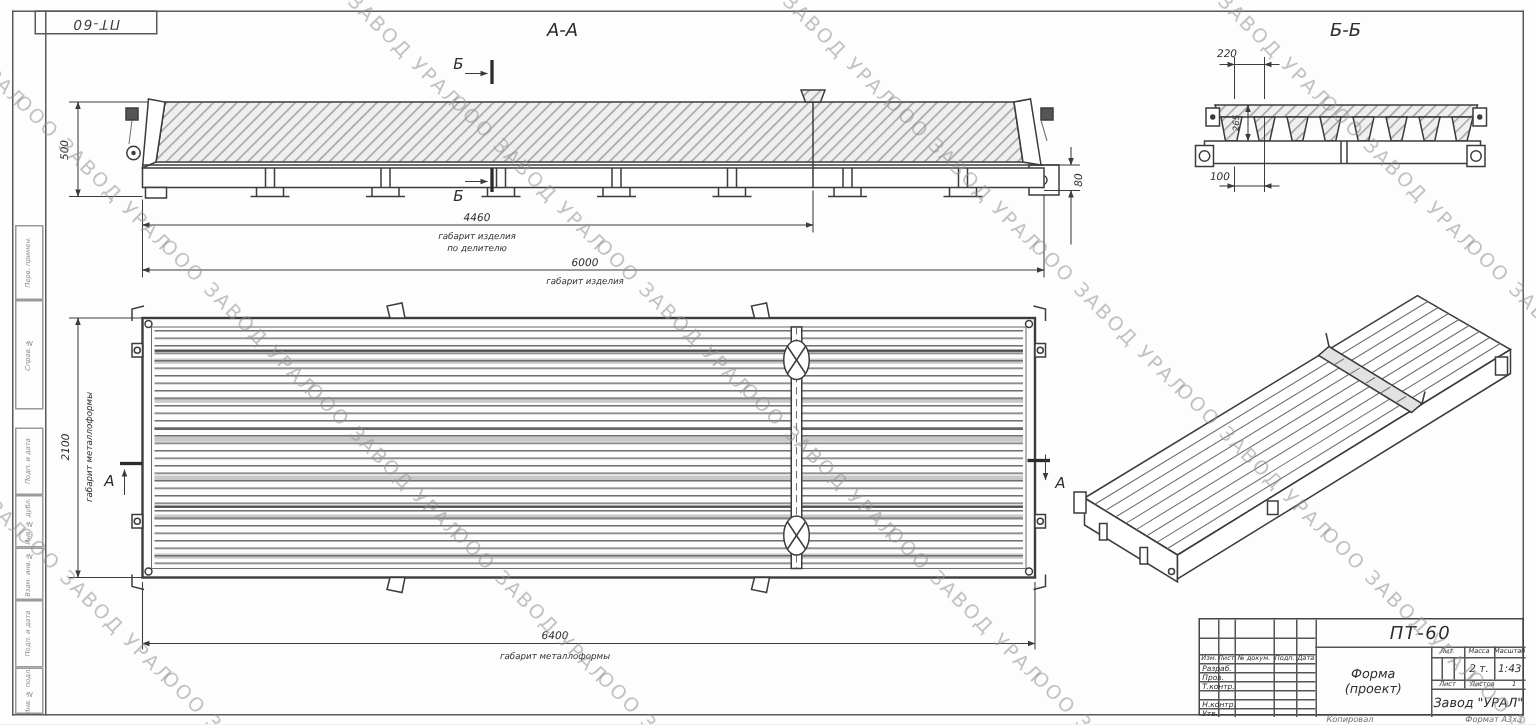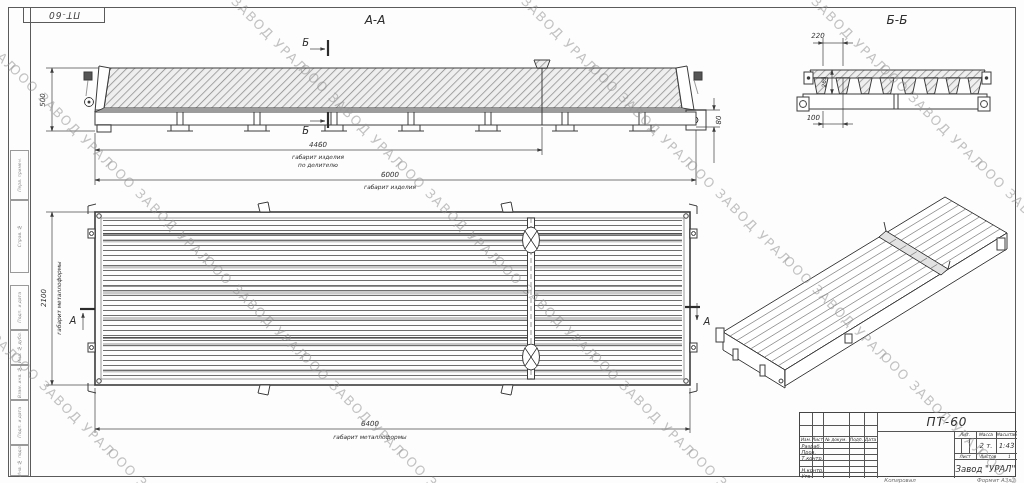--- a/index.html
+++ b/index.html
@@ -388,20 +388,24 @@
     <div class="tbt c44 ctr" style="left:64px;top:23px;width:13px;height:6px;">Дата</div>
 
     <div class="tbt c5" style="left:1.5px;top:29.7px;">Разраб.</div>
     <div class="tbt c5" style="left:1.5px;top:35.7px;">Пров.</div>
     <div class="tbt c5" style="left:1.5px;top:41.7px;">Т.контр.</div>
     <div class="tbt c5" style="left:1.5px;top:53.7px;">Н.контр.</div>
     <div class="tbt c5" style="left:1.5px;top:59.7px;">Утв.</div>
 
     <div class="tbt c12 ctr" style="left:77px;top:0;width:140px;height:18px;">ПТ-60</div>
 
+    <div class="tbt ctr" style="left:77px;top:18px;width:77px;height:47px;flex-direction:column;">
+      <span class="c85">Форма</span>
+      <span class="c85">(проект)</span>
+    </div>
 
     <div class="tbt c44 ctr" style="left:154px;top:18px;width:22px;height:7px;">Лит.</div>
     <div class="tbt c44 ctr" style="left:176px;top:18px;width:20px;height:7px;">Масса</div>
     <div class="tbt c44 ctr" style="left:196px;top:18px;width:21px;height:7px;">Масштаб</div>
     <div class="tbt c7 ctr" style="left:176px;top:25px;width:20px;height:15px;">2 т.</div>
     <div class="tbt c7 ctr" style="left:196px;top:25px;width:21px;height:15px;">1:43</div>
 
     <div class="tbt c44 ctr" style="left:154px;top:40px;width:22px;height:6px;">Лист</div>
     <div class="tbt c44" style="left:180px;top:41px;">Листов</div>
     <div class="tbt c44" style="left:208px;top:41px;">1</div>

